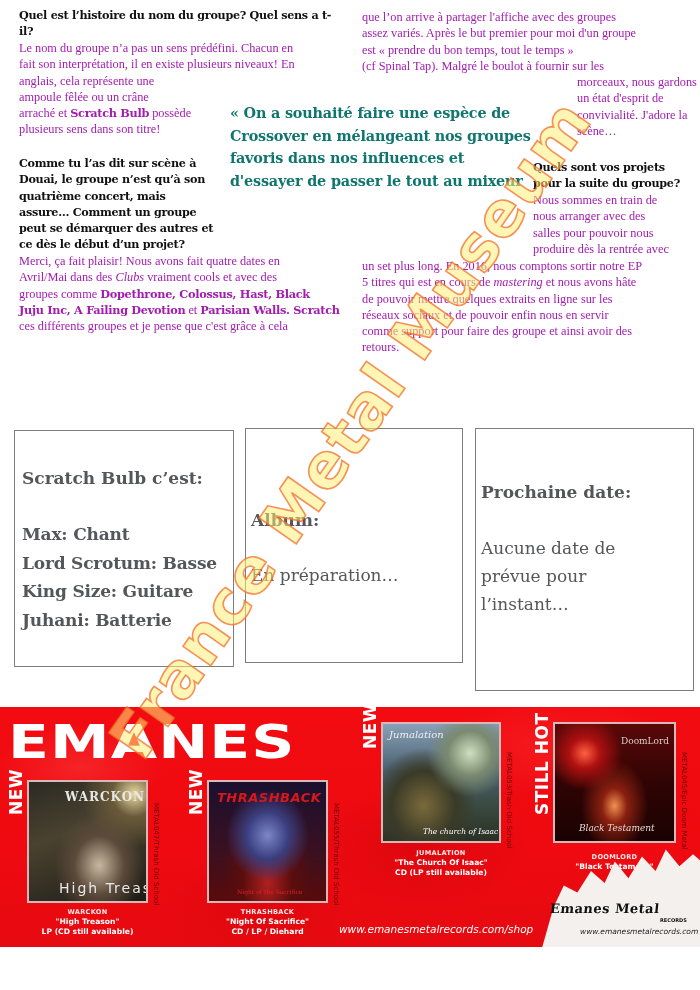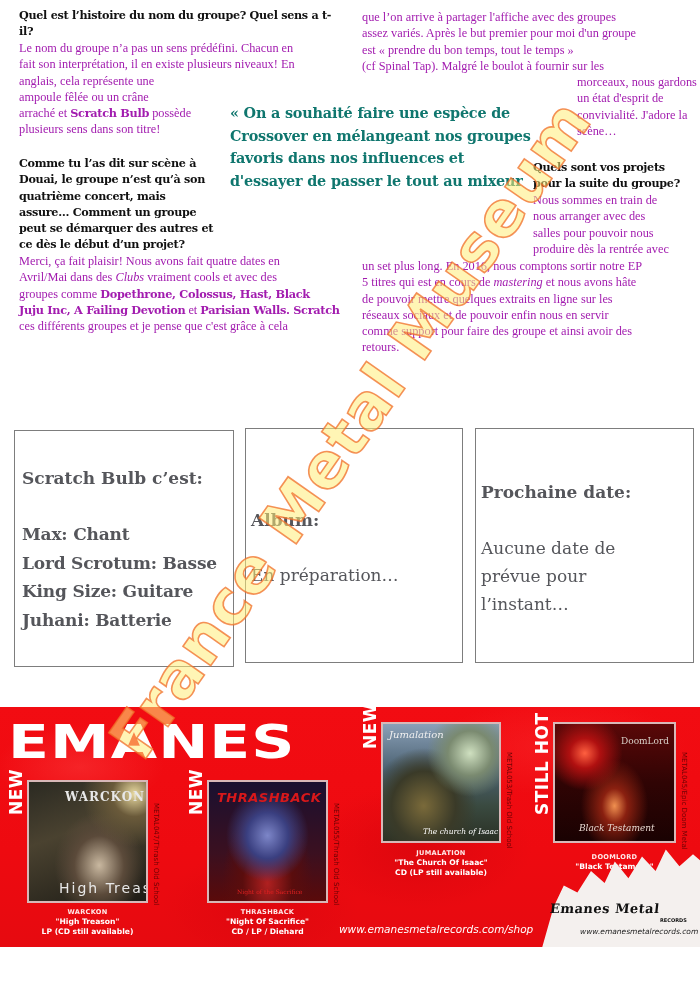--- a/index.html
+++ b/index.html
@@ -124,21 +124,21 @@
   <span class="bdb">King Size: Guitare</span>
   <span class="bdb">Juhani: Batterie</span>
 </div>
 
 <div class="box" style="left:245px; top:428px; width:218px; height:235px; padding:77px 0 0 5px;">
   <span class="hd">Album:</span>
   <span class="bd">&nbsp;</span>
   <span class="bd" style="margin-top:-1px;">En préparation…</span>
 </div>
 
-<div class="box" style="left:475px; top:428px; width:219px; height:235px; padding:49px 0 0 5px;">
+<div class="box" style="left:475px; top:428px; width:219px; height:263px; padding:49px 0 0 5px;">
   <span class="hd">Prochaine date:</span>
   <span class="bd">&nbsp;</span>
   <span class="bd">Aucune date de</span>
   <span class="bd">prévue pour</span>
   <span class="bd">l’instant…</span>
 </div>
 
 <div class="banner">
   <div class="brand">EMANES</div>
 

